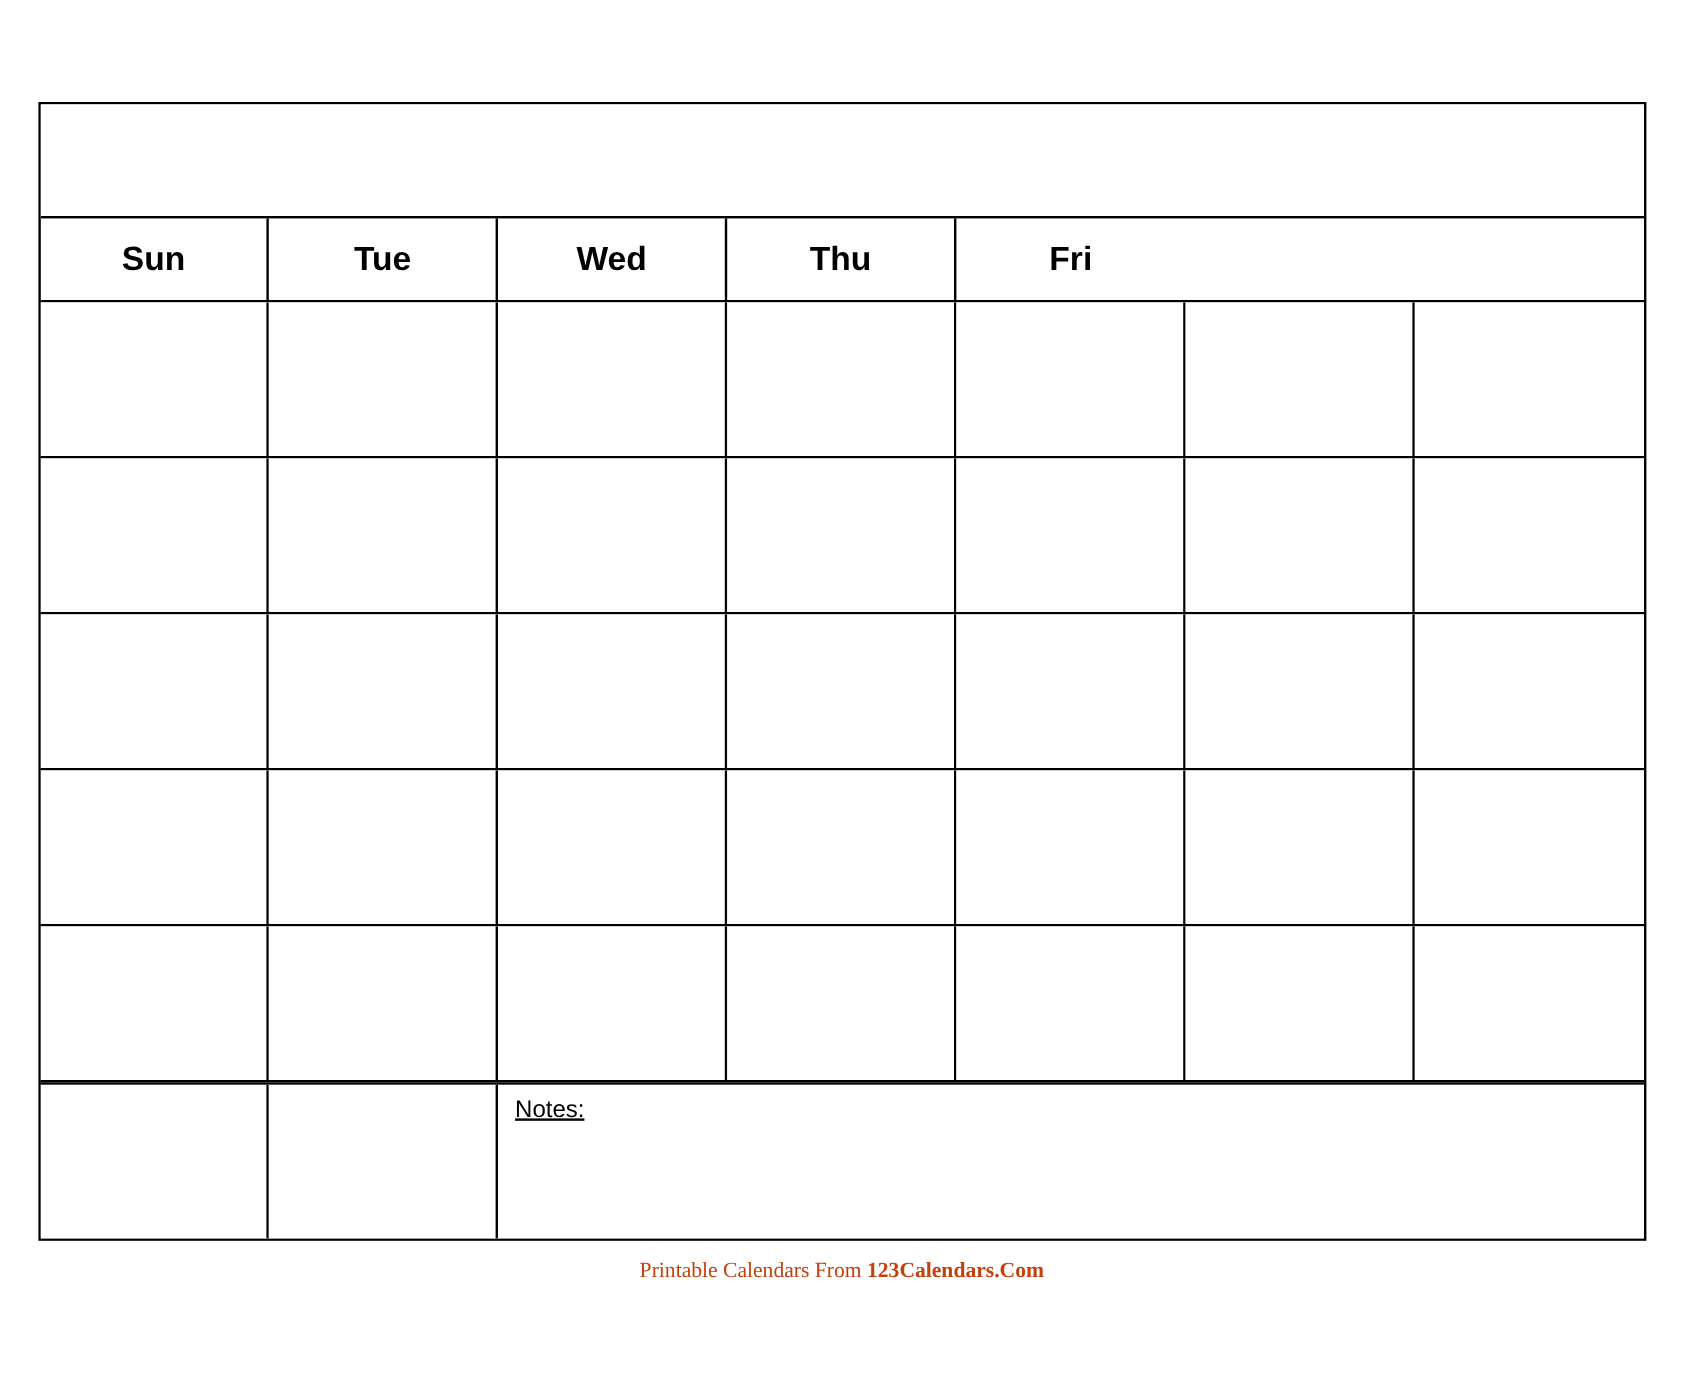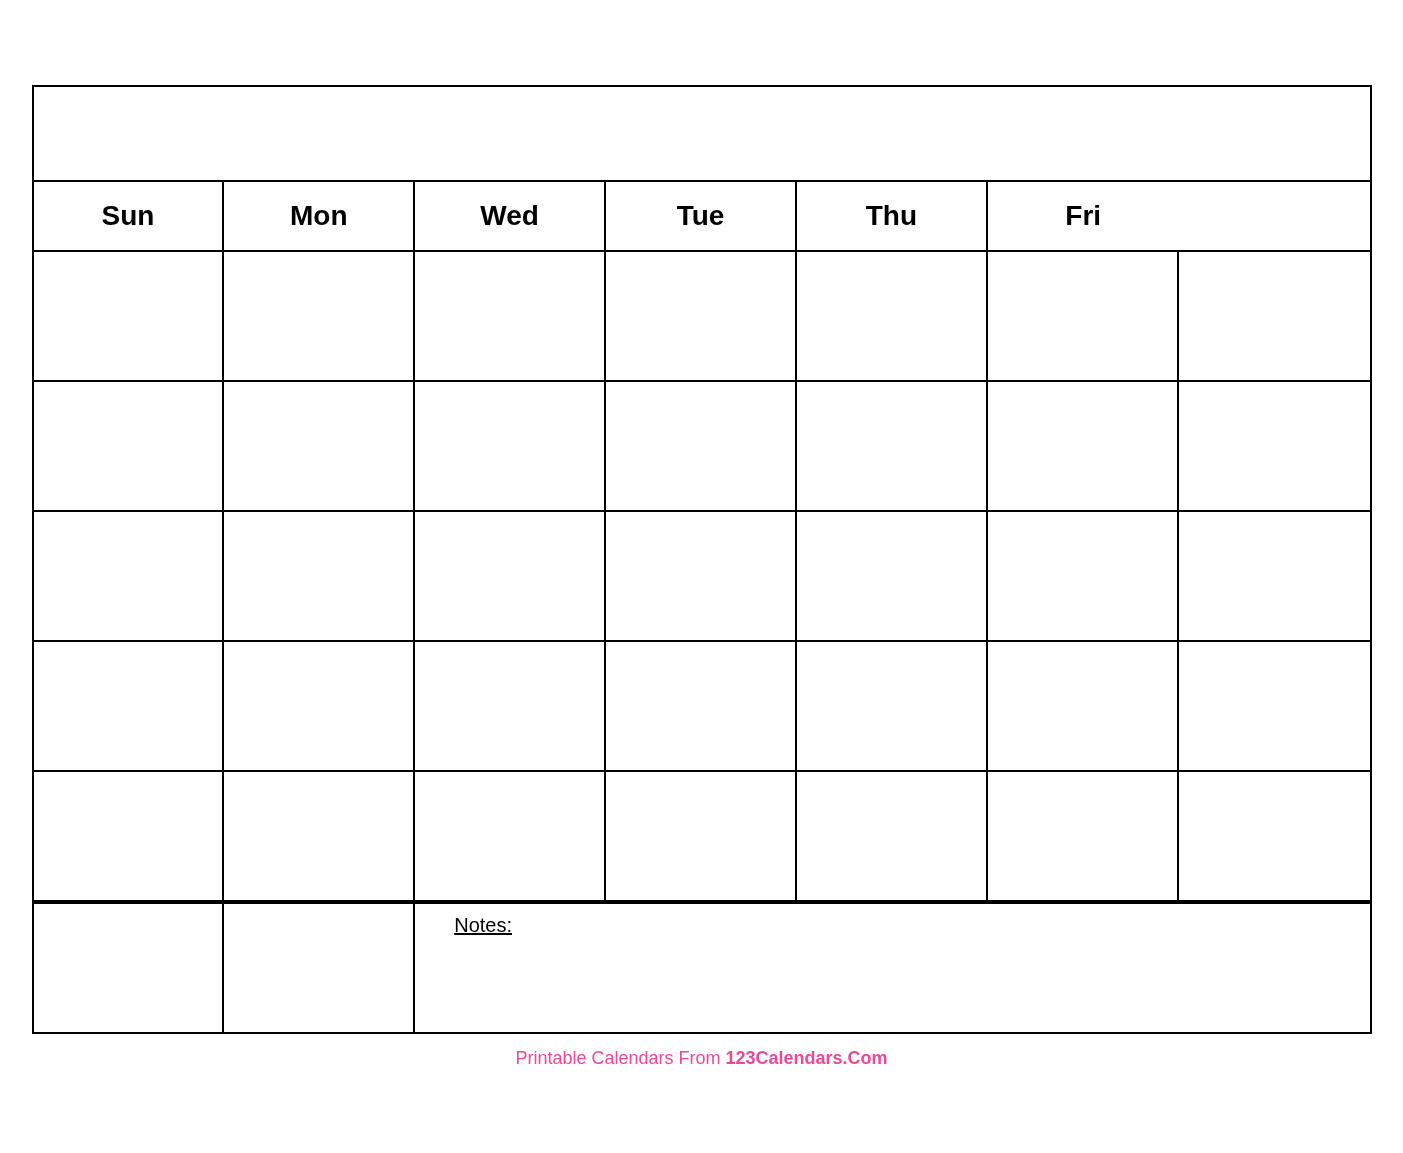--- a/index.html
+++ b/index.html
@@ -88,46 +88,45 @@
       background: #fff;
     }
 
     .notes-cell:last-child {
       border-right: none;
     }
 
     .notes-label {
       font-size: 20px;
       text-decoration: underline;
-      margin-left: 25px;
     }
 
     .footer {
       text-align: left;
       padding: 14px 0 0 0;
       font-size: 18px;
-      color: #ec4899;
+      color: #c2410c;
+      font-family: Liberation Serif, serif;
     }
 
     .footer-bold {
       font-weight: bold;
     }
   </style>
 </head>
 <body>
 
 <div class="calendar-wrapper">
 
   <div class="calendar-title-row"></div>
 
   <div class="calendar-header">
     <div class="calendar-header-cell">Sun</div>
-    <div class="calendar-header-cell">Mon</div>
+    <div class="calendar-header-cell">Tue</div>
     <div class="calendar-header-cell">Wed</div>
-    <div class="calendar-header-cell">Tue</div>
     <div class="calendar-header-cell">Thu</div>
     <div class="calendar-header-cell">Fri</div>
   </div>
 
   <div class="calendar-body">
 
     <div class="calendar-row">
       <div class="calendar-cell"></div>
       <div class="calendar-cell"></div>
       <div class="calendar-cell"></div>

